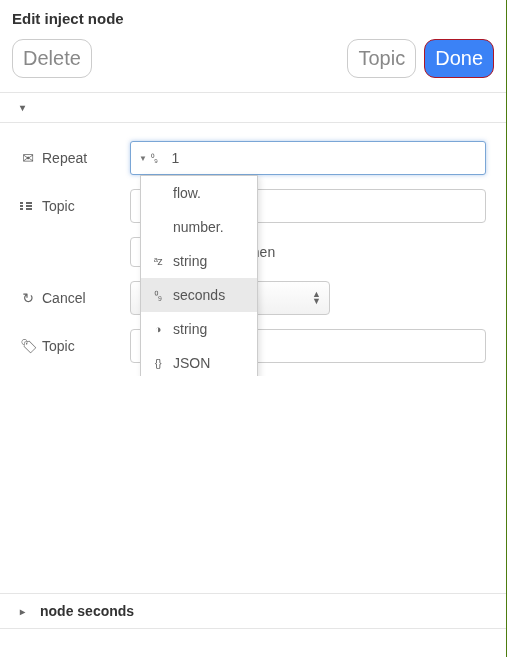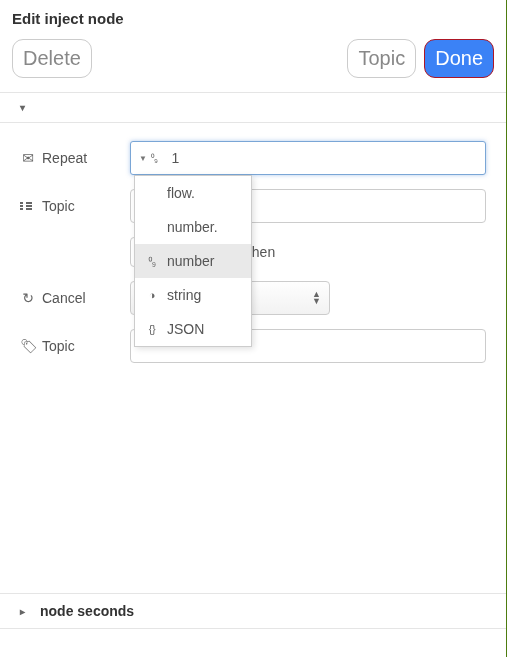--- a/index.html
+++ b/index.html
@@ -160,21 +160,21 @@
     font-size: 9px;
     line-height: 7px;
     color: #666;
     display:flex; flex-direction:column;
   }
 
   
   .dropdown {
     position: absolute;
     top: 52px;
-    left: 134px;
+    left: 140px;
     width: 118px;
     background: #fff;
     border: 1px solid #ccc;
     box-shadow: 2px 2px 6px rgba(0,0,0,0.12);
     z-index: 100;
   }
   .dropdown-item {
     padding: 9px 10px;
     display: flex;
     align-items: center;
@@ -285,23 +285,27 @@
 
     <div class="dropdown" id="dropdown">
         <div class="dropdown-item">
           <span class="icon"></span>
           <span>flow.</span>
         </div>
         <div class="dropdown-item">
           <span class="icon"></span>
           <span>number.</span>
         </div>
+        <div class="dropdown-item">
+          <span class="icon">ᵃz</span>
+          <span>string</span>
+        </div>
         <div class="dropdown-item sel">
           <span class="icon">⁰₉</span>
-          <span>number</span>
+          <span>seconds</span>
         </div>
         <div class="dropdown-item">
           <span class="icon">◑</span>
           <span>string</span>
         </div>
         <div class="dropdown-item">
           <span class="icon">{}</span>
           <span>JSON</span>
         </div>
       </div>

